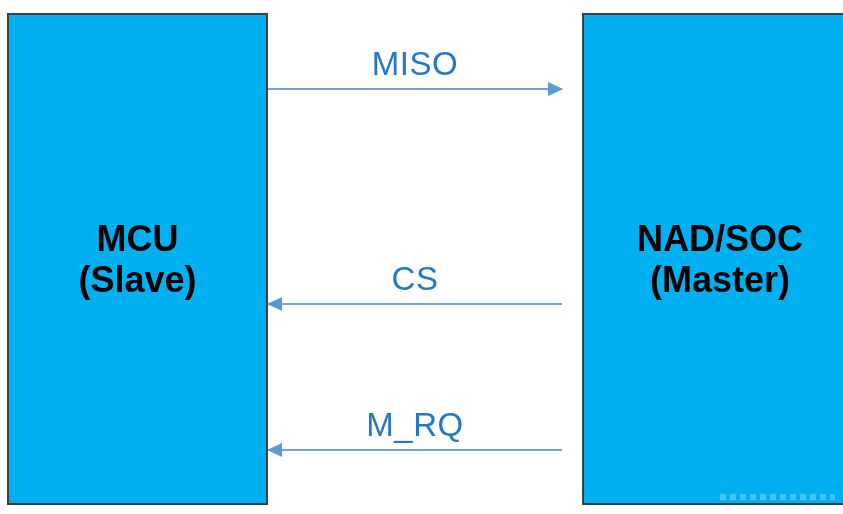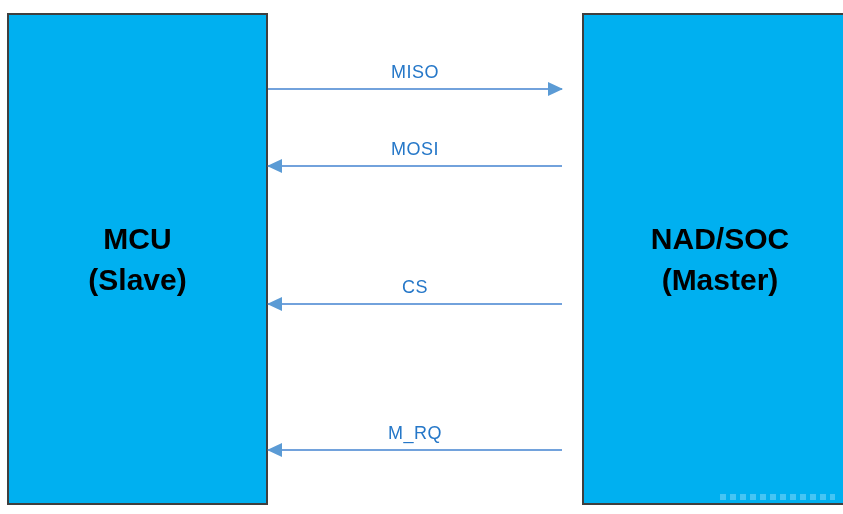--- a/index.html
+++ b/index.html
@@ -25,37 +25,37 @@
     display: flex;
     flex-direction: column;
     align-items: center;
     justify-content: center;
   }
   .node-box.left  { left: 7px;   width: 261px; }
   .node-box.right { left: 582px; width: 276px; }
   .node-title, .node-subtitle {
     color: #000000;
     font-weight: bold;
-    font-size: 30px;
+    font-size: 36px;
     line-height: 41px;
     white-space: nowrap;
   }
   .signal-row {
     position: absolute;
     left: 268px;
     width: 294px;
     height: 16px;
   }
   .signal-label {
     position: absolute;
     bottom: 14px;
     left: 0;
     width: 100%;
     text-align: center;
-    font-size: 18px;
+    font-size: 33px;
     color: #2577C8;
     letter-spacing: 0.5px;
     white-space: nowrap;
   }
   .signal-line {
     position: absolute;
     top: 7px;
     left: 0;
     right: 0;
     height: 2px;
@@ -110,24 +110,20 @@
   <div class="node-box right">
     <div class="node-title">NAD/SOC</div>
     <div class="node-subtitle">(Master)</div>
   </div>
 
   <div class="signal-row" style="top:81px">
     <div class="signal-label">MISO</div>
     <div class="signal-line" data-dir="right"></div>
   </div>
 
-  <div class="signal-row" style="top:158px">
-    <div class="signal-label">MOSI</div>
-    <div class="signal-line" data-dir="left"></div>
-  </div>
 
 
   <div class="signal-row" style="top:296px">
     <div class="signal-label">CS</div>
     <div class="signal-line" data-dir="left"></div>
   </div>
 
 
   <div class="signal-row" style="top:442px">
     <div class="signal-label">M_RQ</div>

